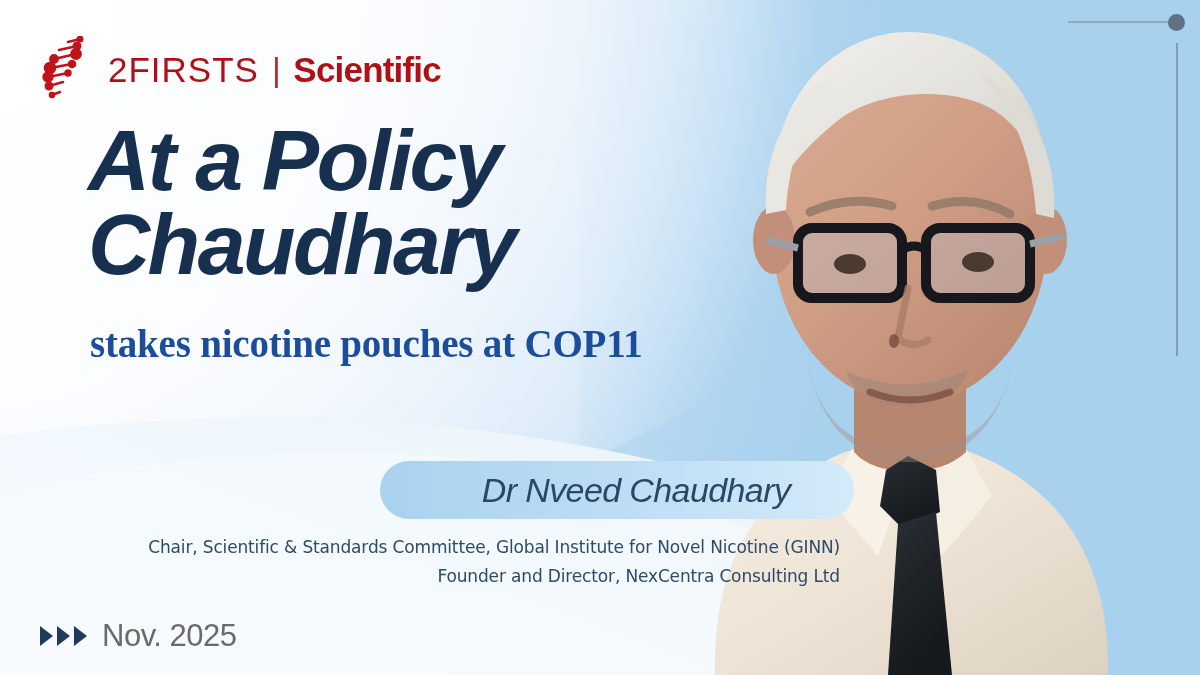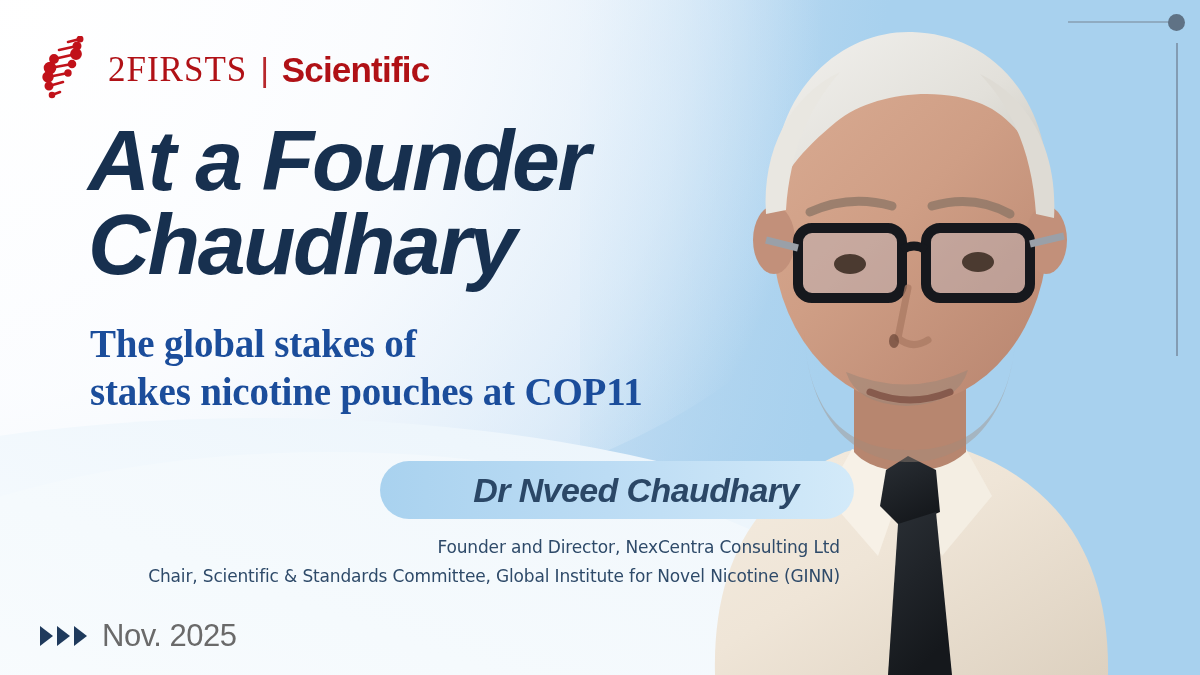--- a/index.html
+++ b/index.html
@@ -99,21 +99,21 @@
   }
   .logo-mark { width:56px; height:66px; flex:0 0 auto; }
   .logo-mark svg { display:block; width:100%; height:100%; }
   .logo-text {
     display:flex; align-items:center; gap:13px;
     font-size:35px; line-height:1;
     letter-spacing:-0.4px;
     color:#b01116;
     white-space:nowrap;
   }
-  .logo-brand { font-weight:400; font-family:Liberation Serif, serif; letter-spacing:1px; }
+  .logo-brand { font-weight:400; font-family:Liberation Sans, sans-serif; letter-spacing:1px; }
   .logo-sep { color:#b01116; font-weight:300; font-size:34px; opacity:.9; }
   .logo-kind { font-weight:700; letter-spacing:-0.8px; font-family:"Liberation Sans", sans-serif; }
 
   
   .headline {
     position:absolute;
     left:88px; top:118px;
     width:620px;
     font-family:"Liberation Sans", sans-serif;
     font-weight:bold;
@@ -143,21 +143,21 @@
   .name-pill {
     position:absolute;
     left:380px; top:461px;
     width:474px; height:58px;
     border-radius:29px;
     background:linear-gradient(90deg, #a9d2ef 0%, #bcdcf4 48%, #d3eaf9 100%);
     display:flex; align-items:center; justify-content:center;
   }
   .name-pill span {
     font-family:"Liberation Sans", sans-serif;
-    font-weight:bold; font-style:italic;
+    font-weight:normal; font-style:italic;
     font-size:34px;
     letter-spacing:-0.6px;
     color:#2b4766;
     padding-left:38px;
   }
 
   
   .credentials {
     position:absolute;
     left:140px; top:533px;
@@ -313,36 +313,35 @@
       </svg>
     </span>
     <span class="logo-text">
       <span class="logo-brand">2FIRSTS</span>
       <span class="logo-sep">|</span>
       <span class="logo-kind">Scientific</span>
     </span>
   </div>
 
   <div class="headline">
-    <span class="hl-line">At a Founder</span>
+    <span class="hl-line">At a Policy</span>
     <span class="hl-line">Chaudhary</span>
   </div>
 
   <div class="subtitle">
-    <span class="st-line">The global stakes of</span>
     <span class="st-line">stakes nicotine pouches at COP11</span>
   </div>
 
   <div class="name-pill">
     <span>Dr Nveed Chaudhary</span>
   </div>
 
   <div class="credentials">
+    <span class="cr-line">Chair, Scientific &amp; Standards Committee, Global Institute for Novel Nicotine (GINN)</span>
     <span class="cr-line">Founder and Director, NexCentra Consulting Ltd</span>
-    <span class="cr-line">Chair, Scientific &amp; Standards Committee, Global Institute for Novel Nicotine (GINN)</span>
   </div>
 
   <div class="date-row">
     <span class="tri-group">
       <span class="tri"></span>
         <span class="tri"></span>
         <span class="tri"></span>
     </span>
     <span class="date-text">Nov. 2025</span>
   </div>

